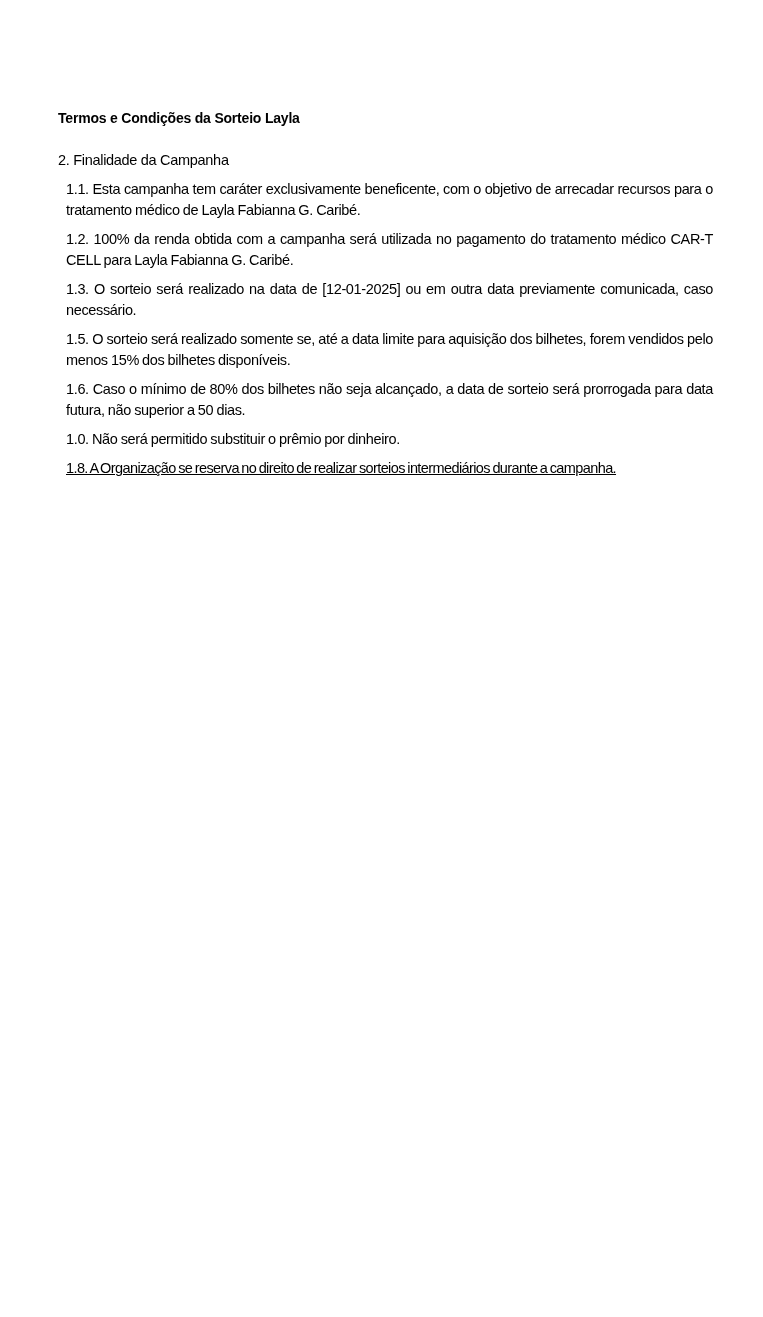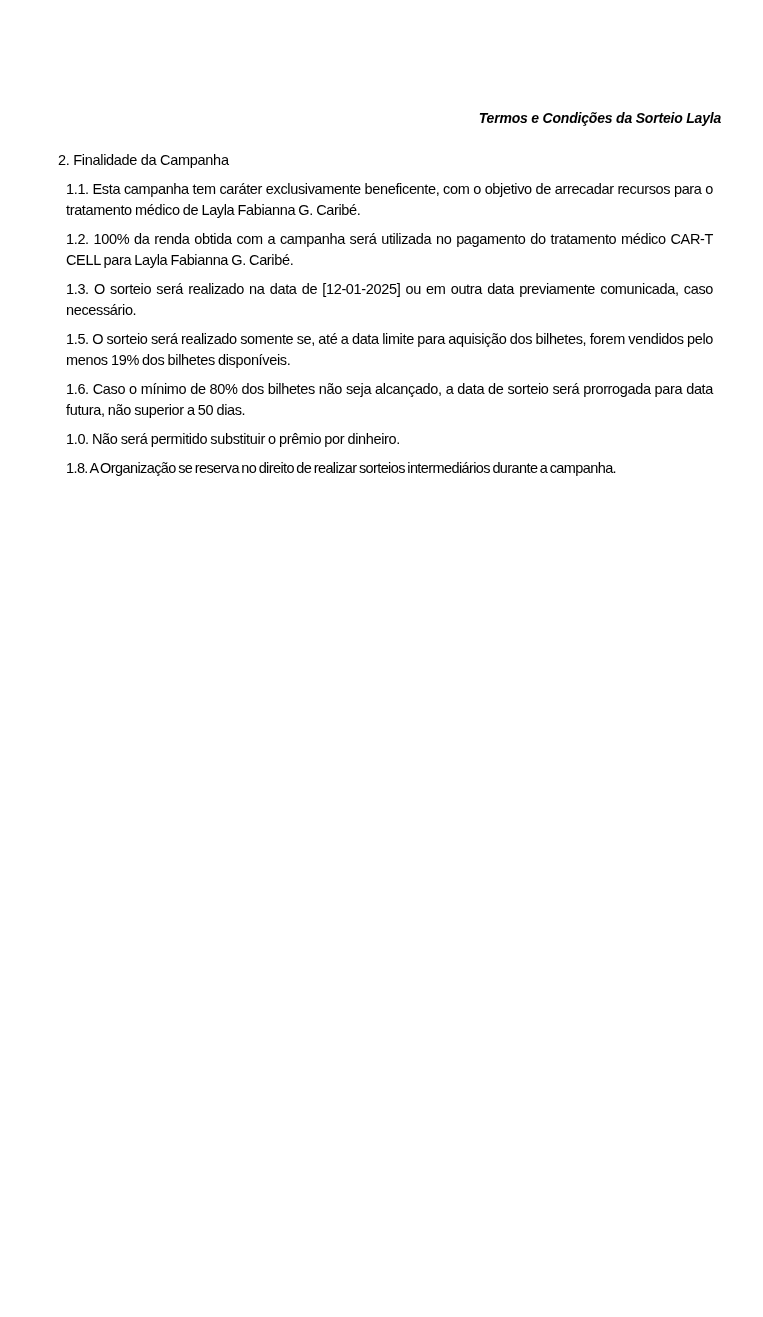--- a/index.html
+++ b/index.html
@@ -15,58 +15,58 @@
       color: #000000;
       font-family: "Liberation Sans", "DejaVu Sans", sans-serif;
     }
     .page {
       position: absolute;
       left: 58px;
       top: 108px;
       width: 663px;
     }
     .title {
-      text-align: right;
+      text-align: left;
       font-weight: bold;
       font-size: 14px;
       line-height: 20px;
       margin: 0 0 22px 0;
       letter-spacing: -0.2px;
-      font-style: italic;
     }
     .section-heading {
       font-size: 14.5px;
       line-height: 21px;
       margin: 0;
       letter-spacing: -0.3px;
     }
     .clause {
       font-size: 14.5px;
       line-height: 21px;
       margin: 8px;
       text-align: justify;
       letter-spacing: -0.35px;
       word-spacing: -0.5px;
     }
     .clause.last {
       text-align: left;
       letter-spacing: -0.6px;
       word-spacing: -1px;
       white-space: nowrap;
+      text-decoration: underline;
     }
   </style>
 </head>
 <body>
 
 <div class="page">
   <h1 class="title">Termos e Condições da Sorteio Layla</h1>
 
   <section>
     <p class="section-heading">2. Finalidade da Campanha</p>
     <p class="clause">1.1. Esta campanha tem caráter exclusivamente beneficente, com o objetivo de arrecadar recursos para o tratamento médico de Layla Fabianna G. Caribé.</p>
     <p class="clause">1.2. 100% da renda obtida com a campanha será utilizada no pagamento do tratamento médico CAR-T CELL para Layla Fabianna G. Caribé.</p>
     <p class="clause">1.3. O sorteio será realizado na data de [12-01-2025] ou em outra data previamente comunicada, caso necessário.</p>
-    <p class="clause">1.5. O sorteio será realizado somente se, até a data limite para aquisição dos bilhetes, forem vendidos pelo menos 19% dos bilhetes disponíveis.</p>
+    <p class="clause">1.5. O sorteio será realizado somente se, até a data limite para aquisição dos bilhetes, forem vendidos pelo menos 15% dos bilhetes disponíveis.</p>
     <p class="clause">1.6. Caso o mínimo de 80% dos bilhetes não seja alcançado, a data de sorteio será prorrogada para data futura, não superior a 50 dias.</p>
     <p class="clause">1.0. Não será permitido substituir o prêmio por dinheiro.</p>
     <p class="clause last">1.8. A Organização se reserva no direito de realizar sorteios intermediários durante a campanha.</p>
   </section>
 </div>
 
 </body></html>

